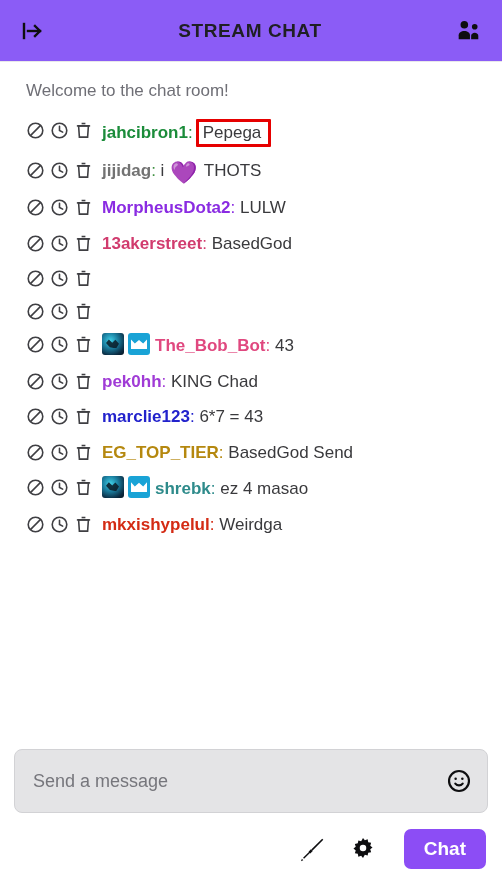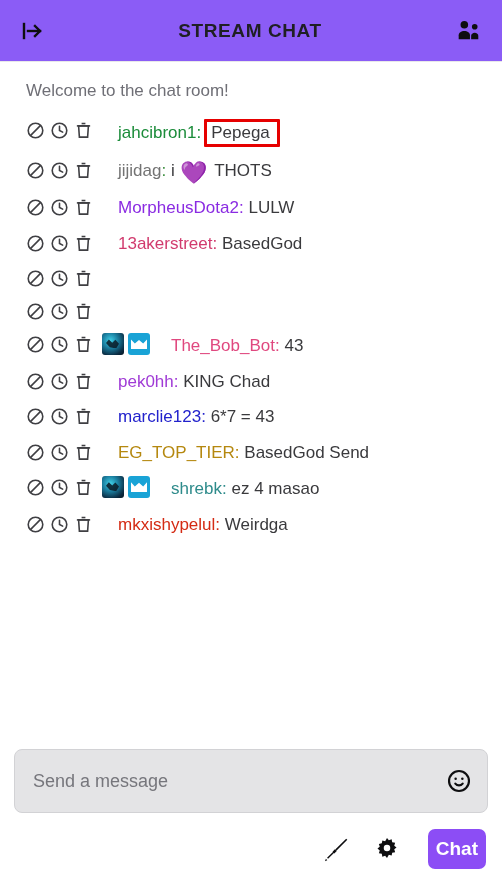--- a/index.html
+++ b/index.html
@@ -136,22 +136,21 @@
   }
   .badge-crown::after {
     content: "";
     position: absolute;
     left: 3px; top: 6px;
     width: 16px; height: 10px;
     background: #ffffff;
     clip-path: polygon(0% 0%, 0% 100%, 100% 100%, 100% 0%, 76% 42%, 50% 6%, 24% 42%);
   }
   .username {
-    font-weight: normal;
-    margin-left: 16px;
+    font-weight: bold;
   }
   .emote-heart {
     display: inline-block;
     vertical-align: -4px;
     margin: 0 6px;
     font-size: 22px;
     line-height: 1;
   }
   .msg-text { color: #3a3a3d; }
 
@@ -230,21 +229,21 @@
     justify-content: center;
   }
   .chat-send-btn {
     background: #8c4df5;
     color: #ffffff;
     border: none;
     border-radius: 7px;
     font-family: "Liberation Sans", sans-serif;
     font-size: 19px;
     font-weight: bold;
-    padding: 10px 8px;
+    padding: 10px 20px;
     cursor: pointer;
     line-height: 1.05;
     margin-left: 6px;
   }
 </style>
 </head>
 <body>
 
 <div class="chat-panel">
 

